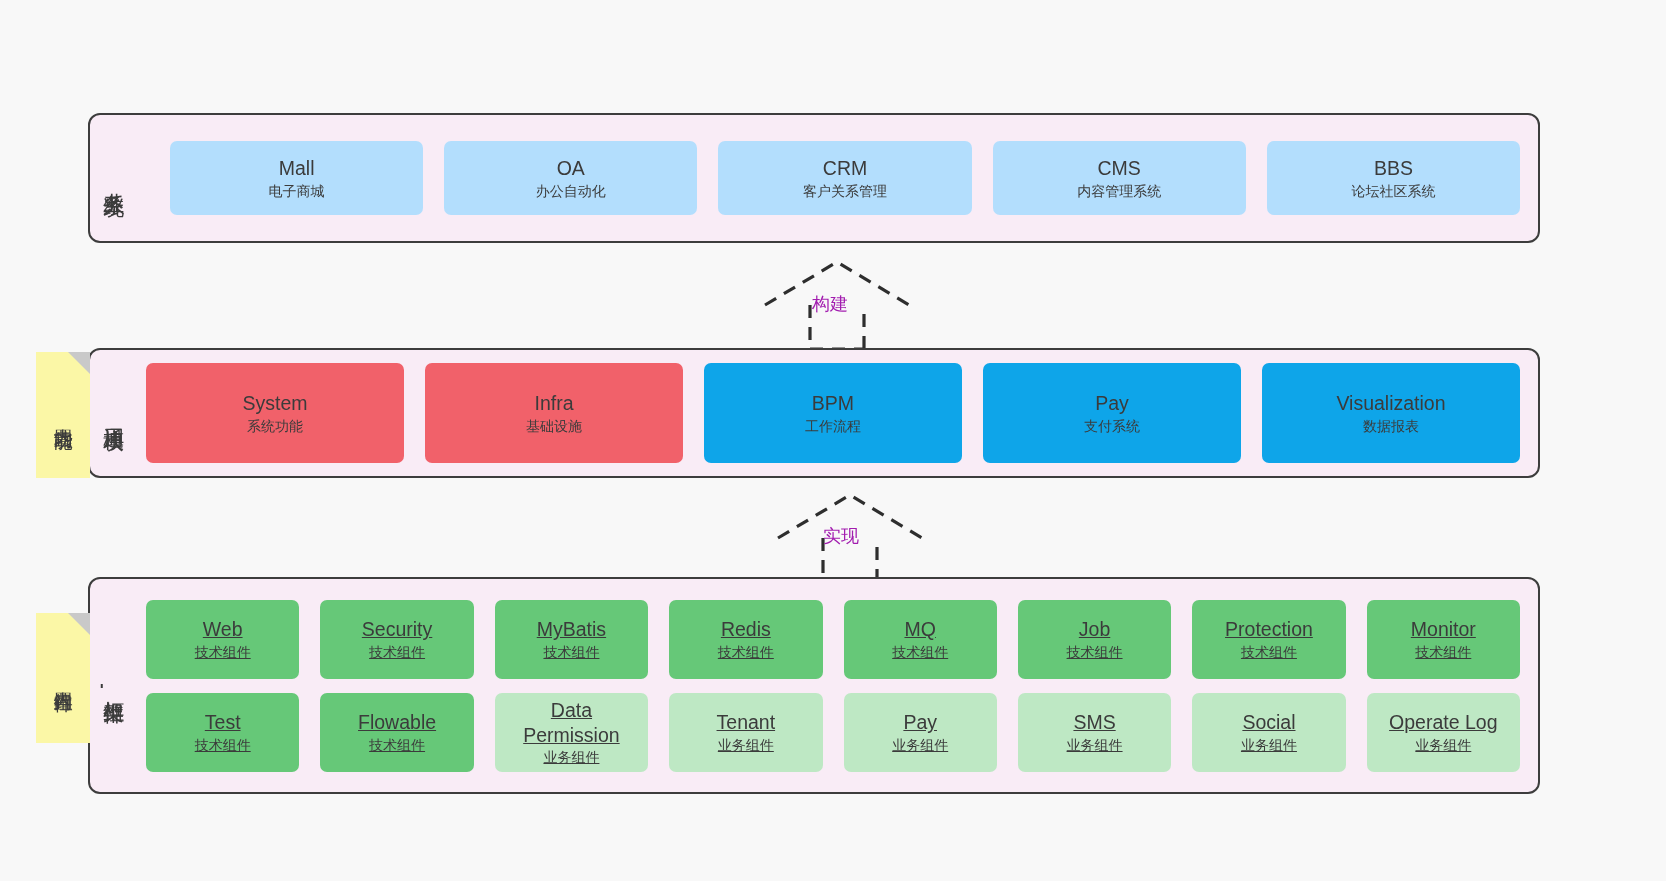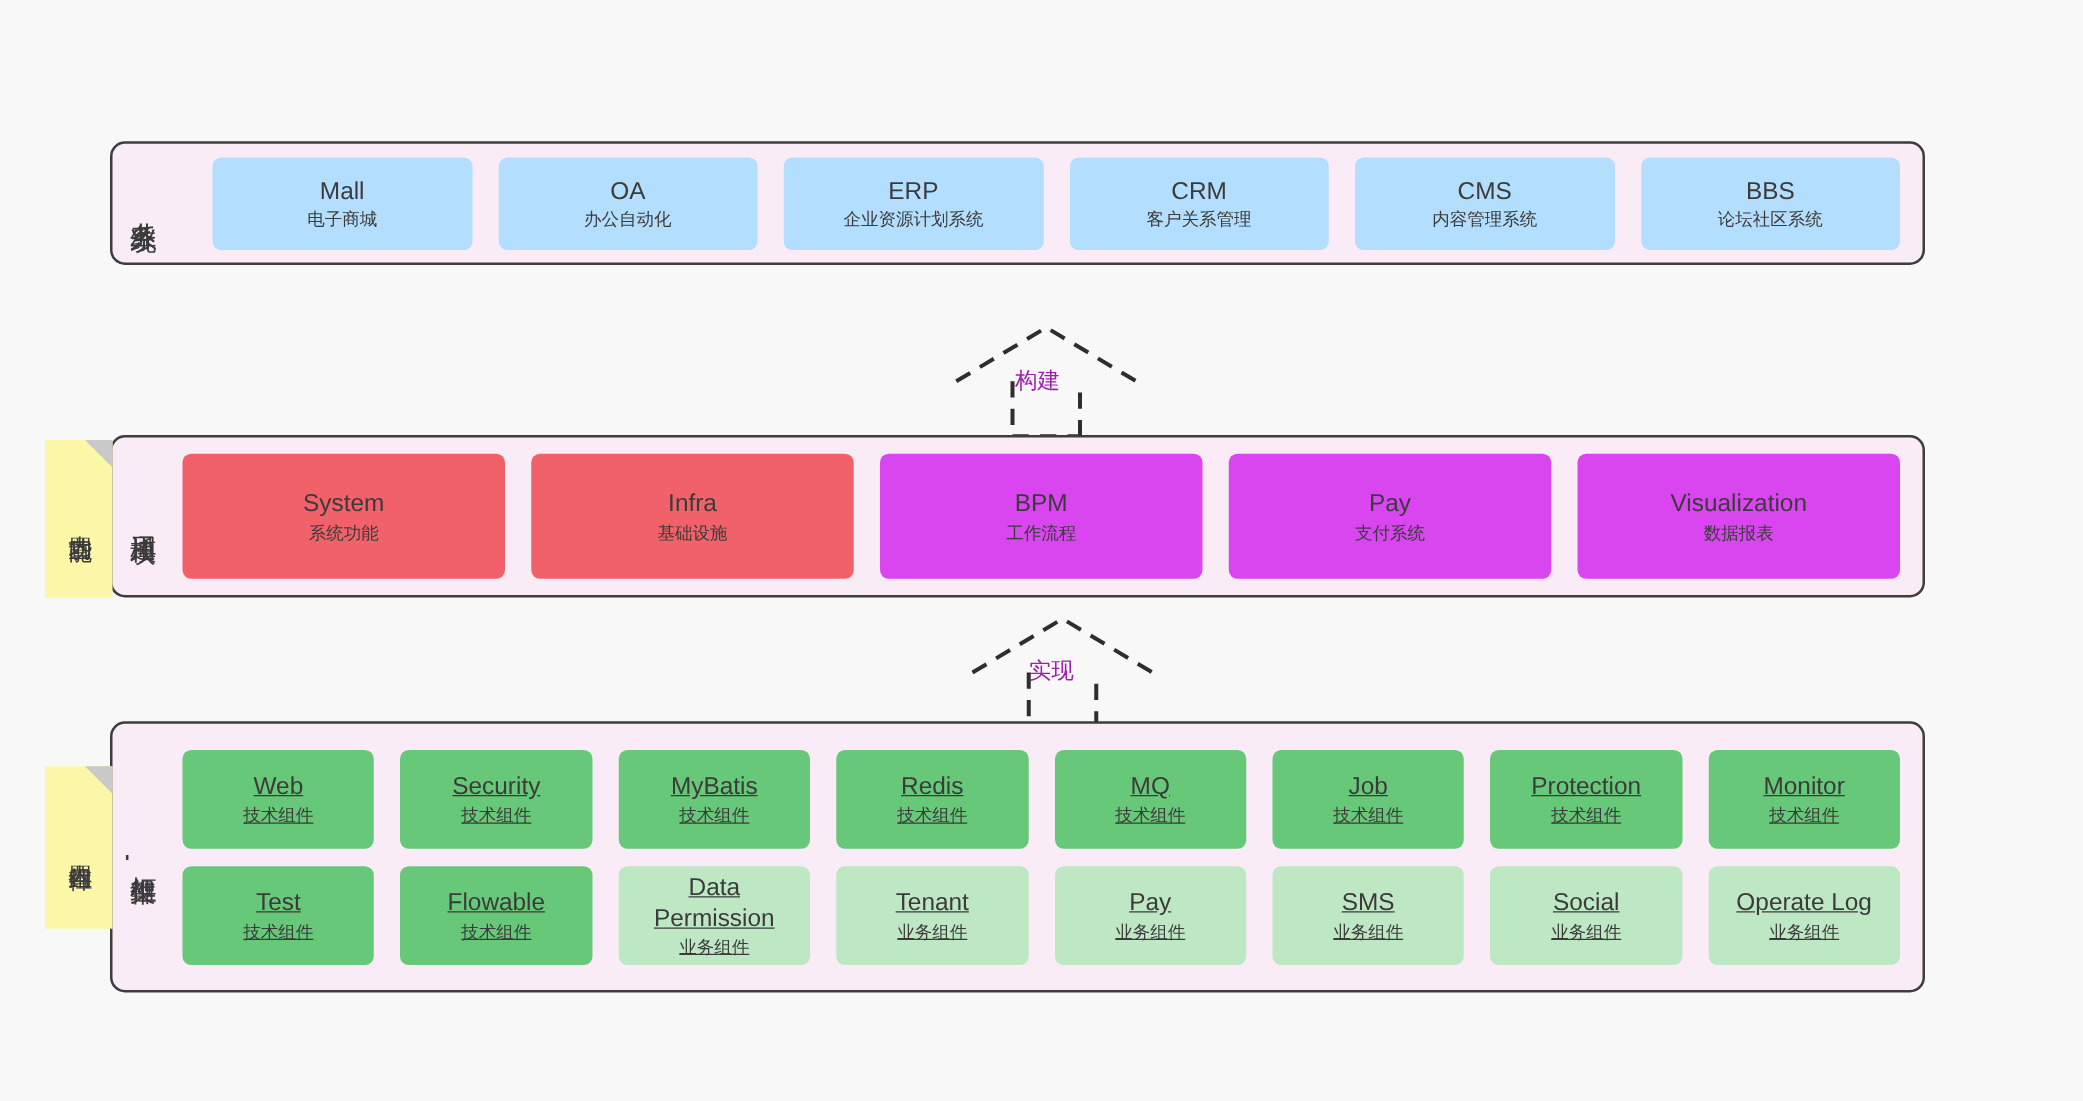--- a/index.html
+++ b/index.html
@@ -77,38 +77,38 @@
     box-sizing: border-box;
     padding: 4px 6px;
   }
   .card .sub { font-size: 14px; }
 
   
   #layer-business {
     left: 88px;
     top: 113px;
     width: 1452px;
-    height: 99px;
+    height: 130px;
     gap: 24px;
   }
   #layer-business .card {
     background: #b3defd;
     height: 74px;
   }
 
   
   #layer-modules {
     left: 88px;
     top: 348px;
     width: 1452px;
     height: 130px;
   }
   #layer-modules .card { height: 100px; }
   .c-red  { background: #f1616a; }
-  .c-pink { background: #d946ef; }
+  .c-pink { background: #0ea5e9; }
 
   
   #layer-framework {
     left: 88px;
     top: 577px;
     width: 1452px;
     height: 217px;
     text-decoration: underline;
   }
   #layer-framework .card { height: 79px; }
@@ -172,24 +172,20 @@
       <div class="row">
         <div class="card">
           <span>Mall</span>
           <span class="sub">电子商城</span>
         </div>
         <div class="card">
           <span>OA</span>
           <span class="sub">办公自动化</span>
         </div>
         <div class="card">
-          <span>ERP</span>
-          <span class="sub">企业资源计划系统</span>
-        </div>
-        <div class="card">
           <span>CRM</span>
           <span class="sub">客户关系管理</span>
         </div>
         <div class="card">
           <span>CMS</span>
           <span class="sub">内容管理系统</span>
         </div>
         <div class="card">
           <span>BBS</span>
           <span class="sub">论坛社区系统</span>

